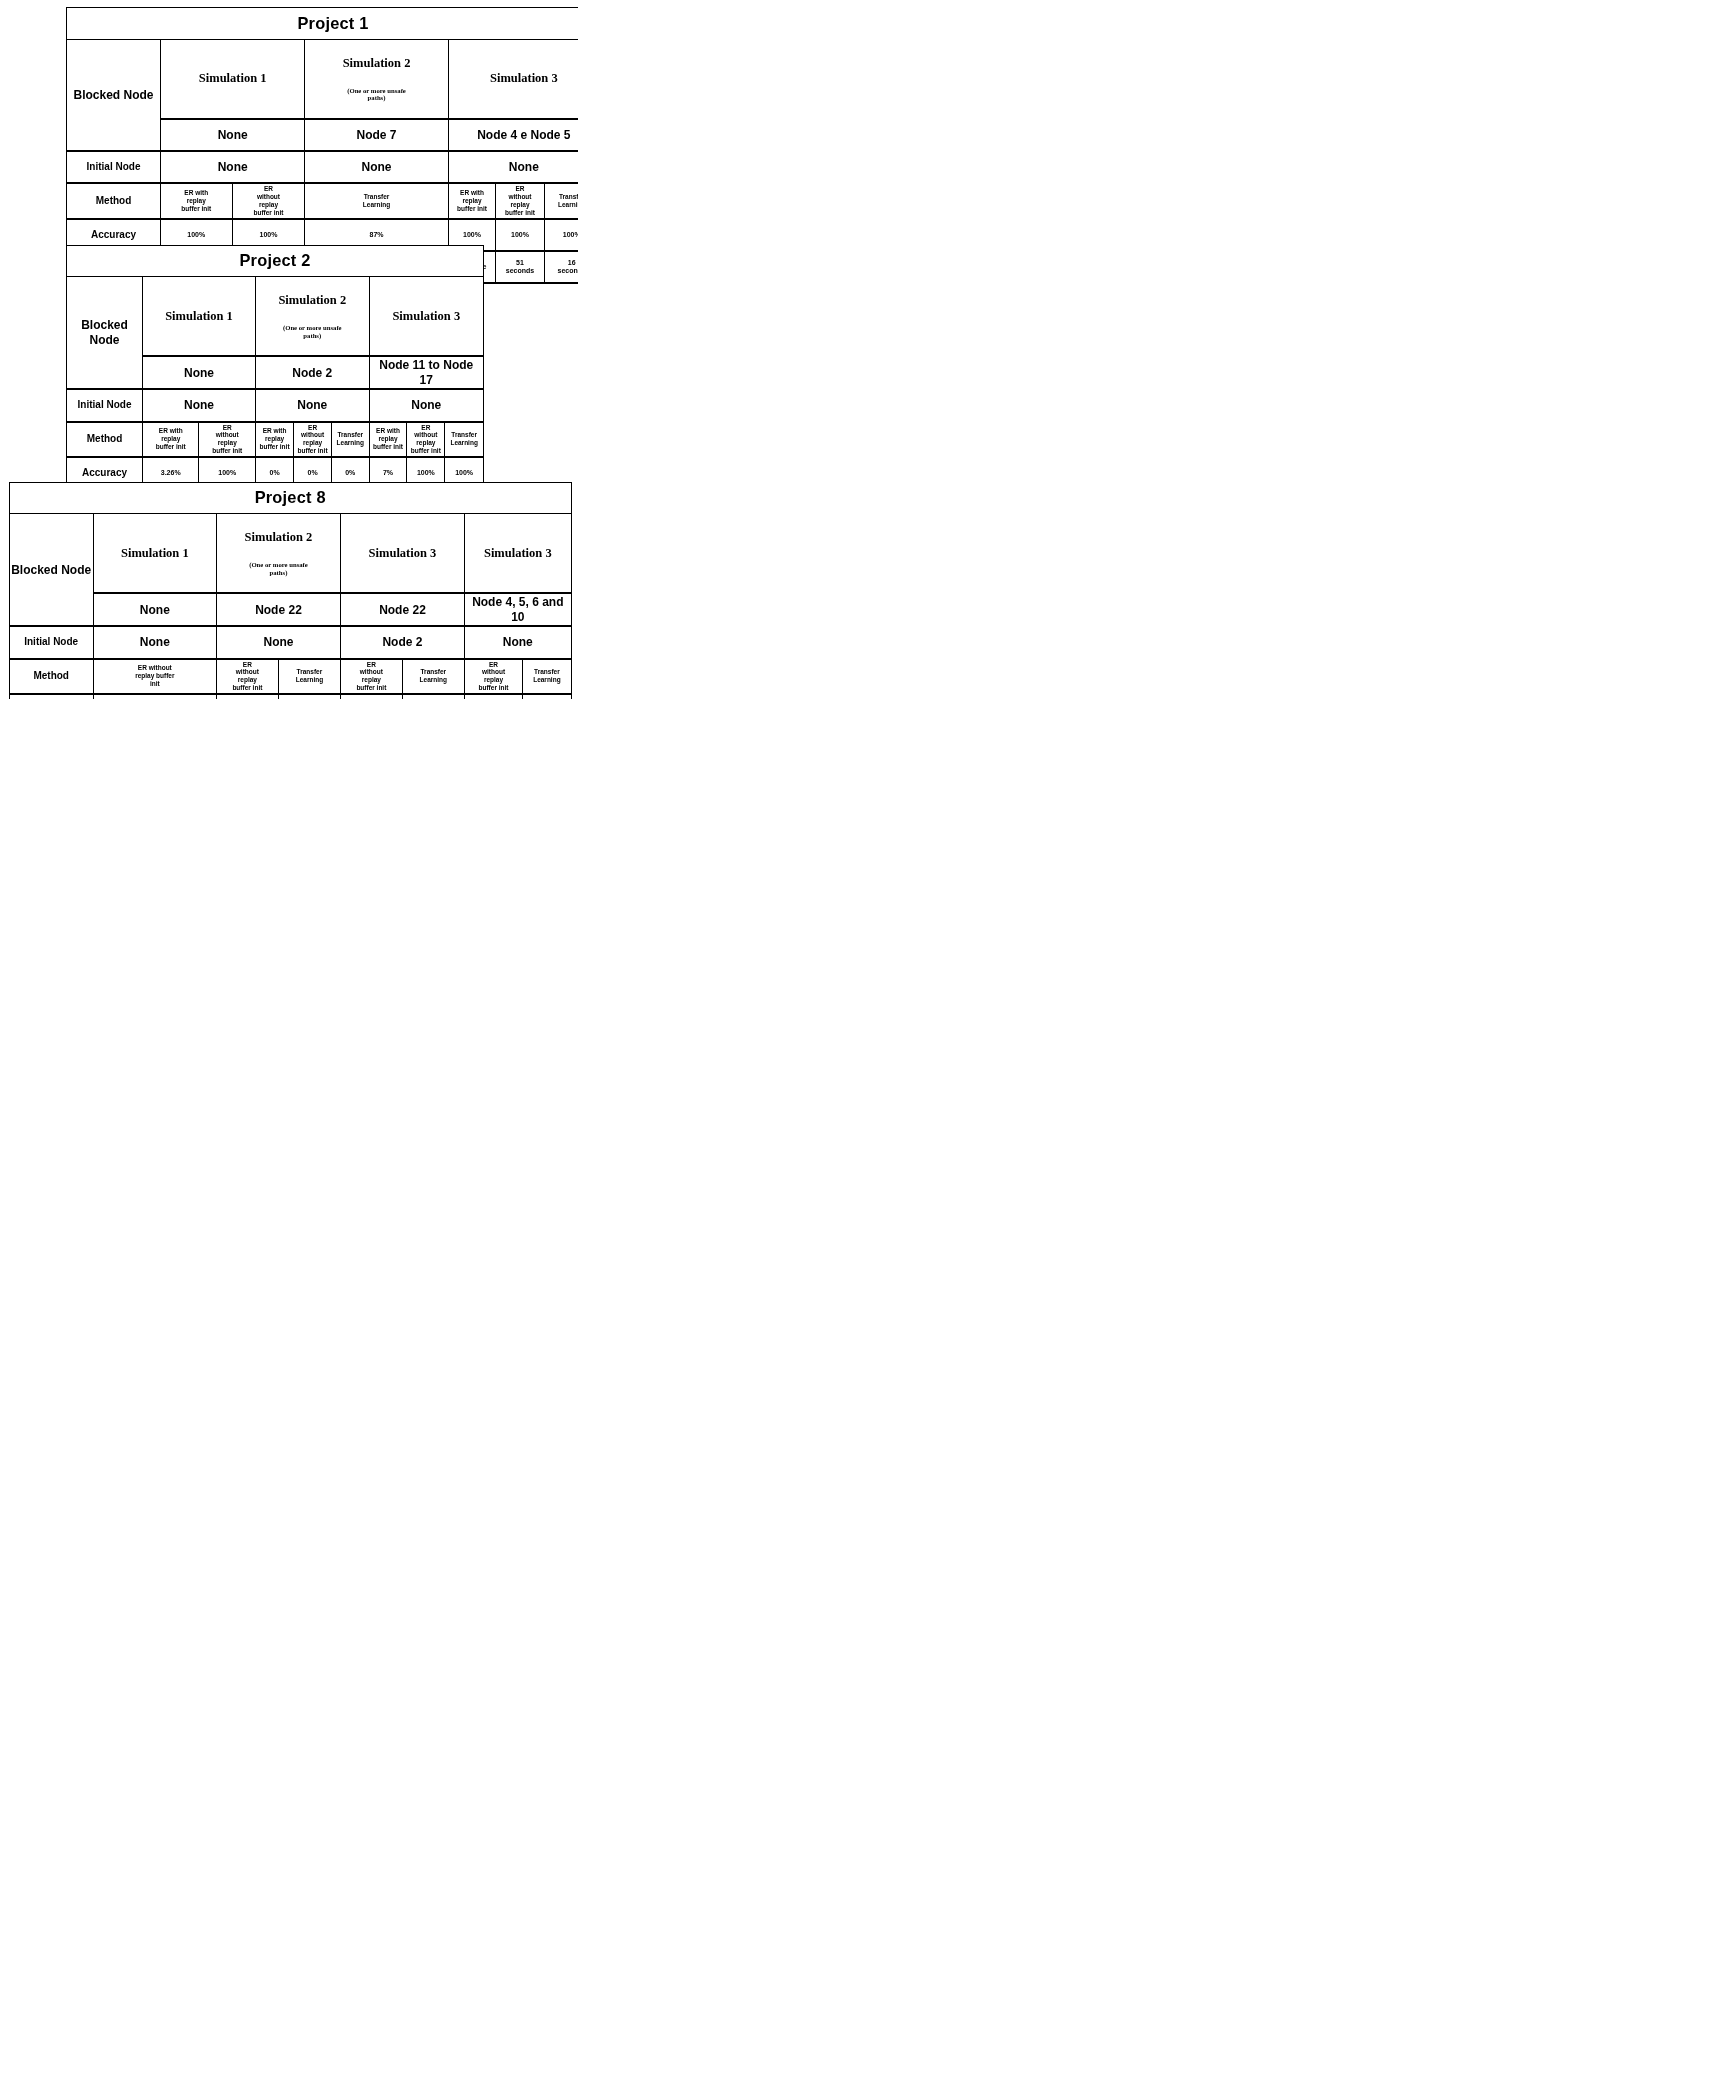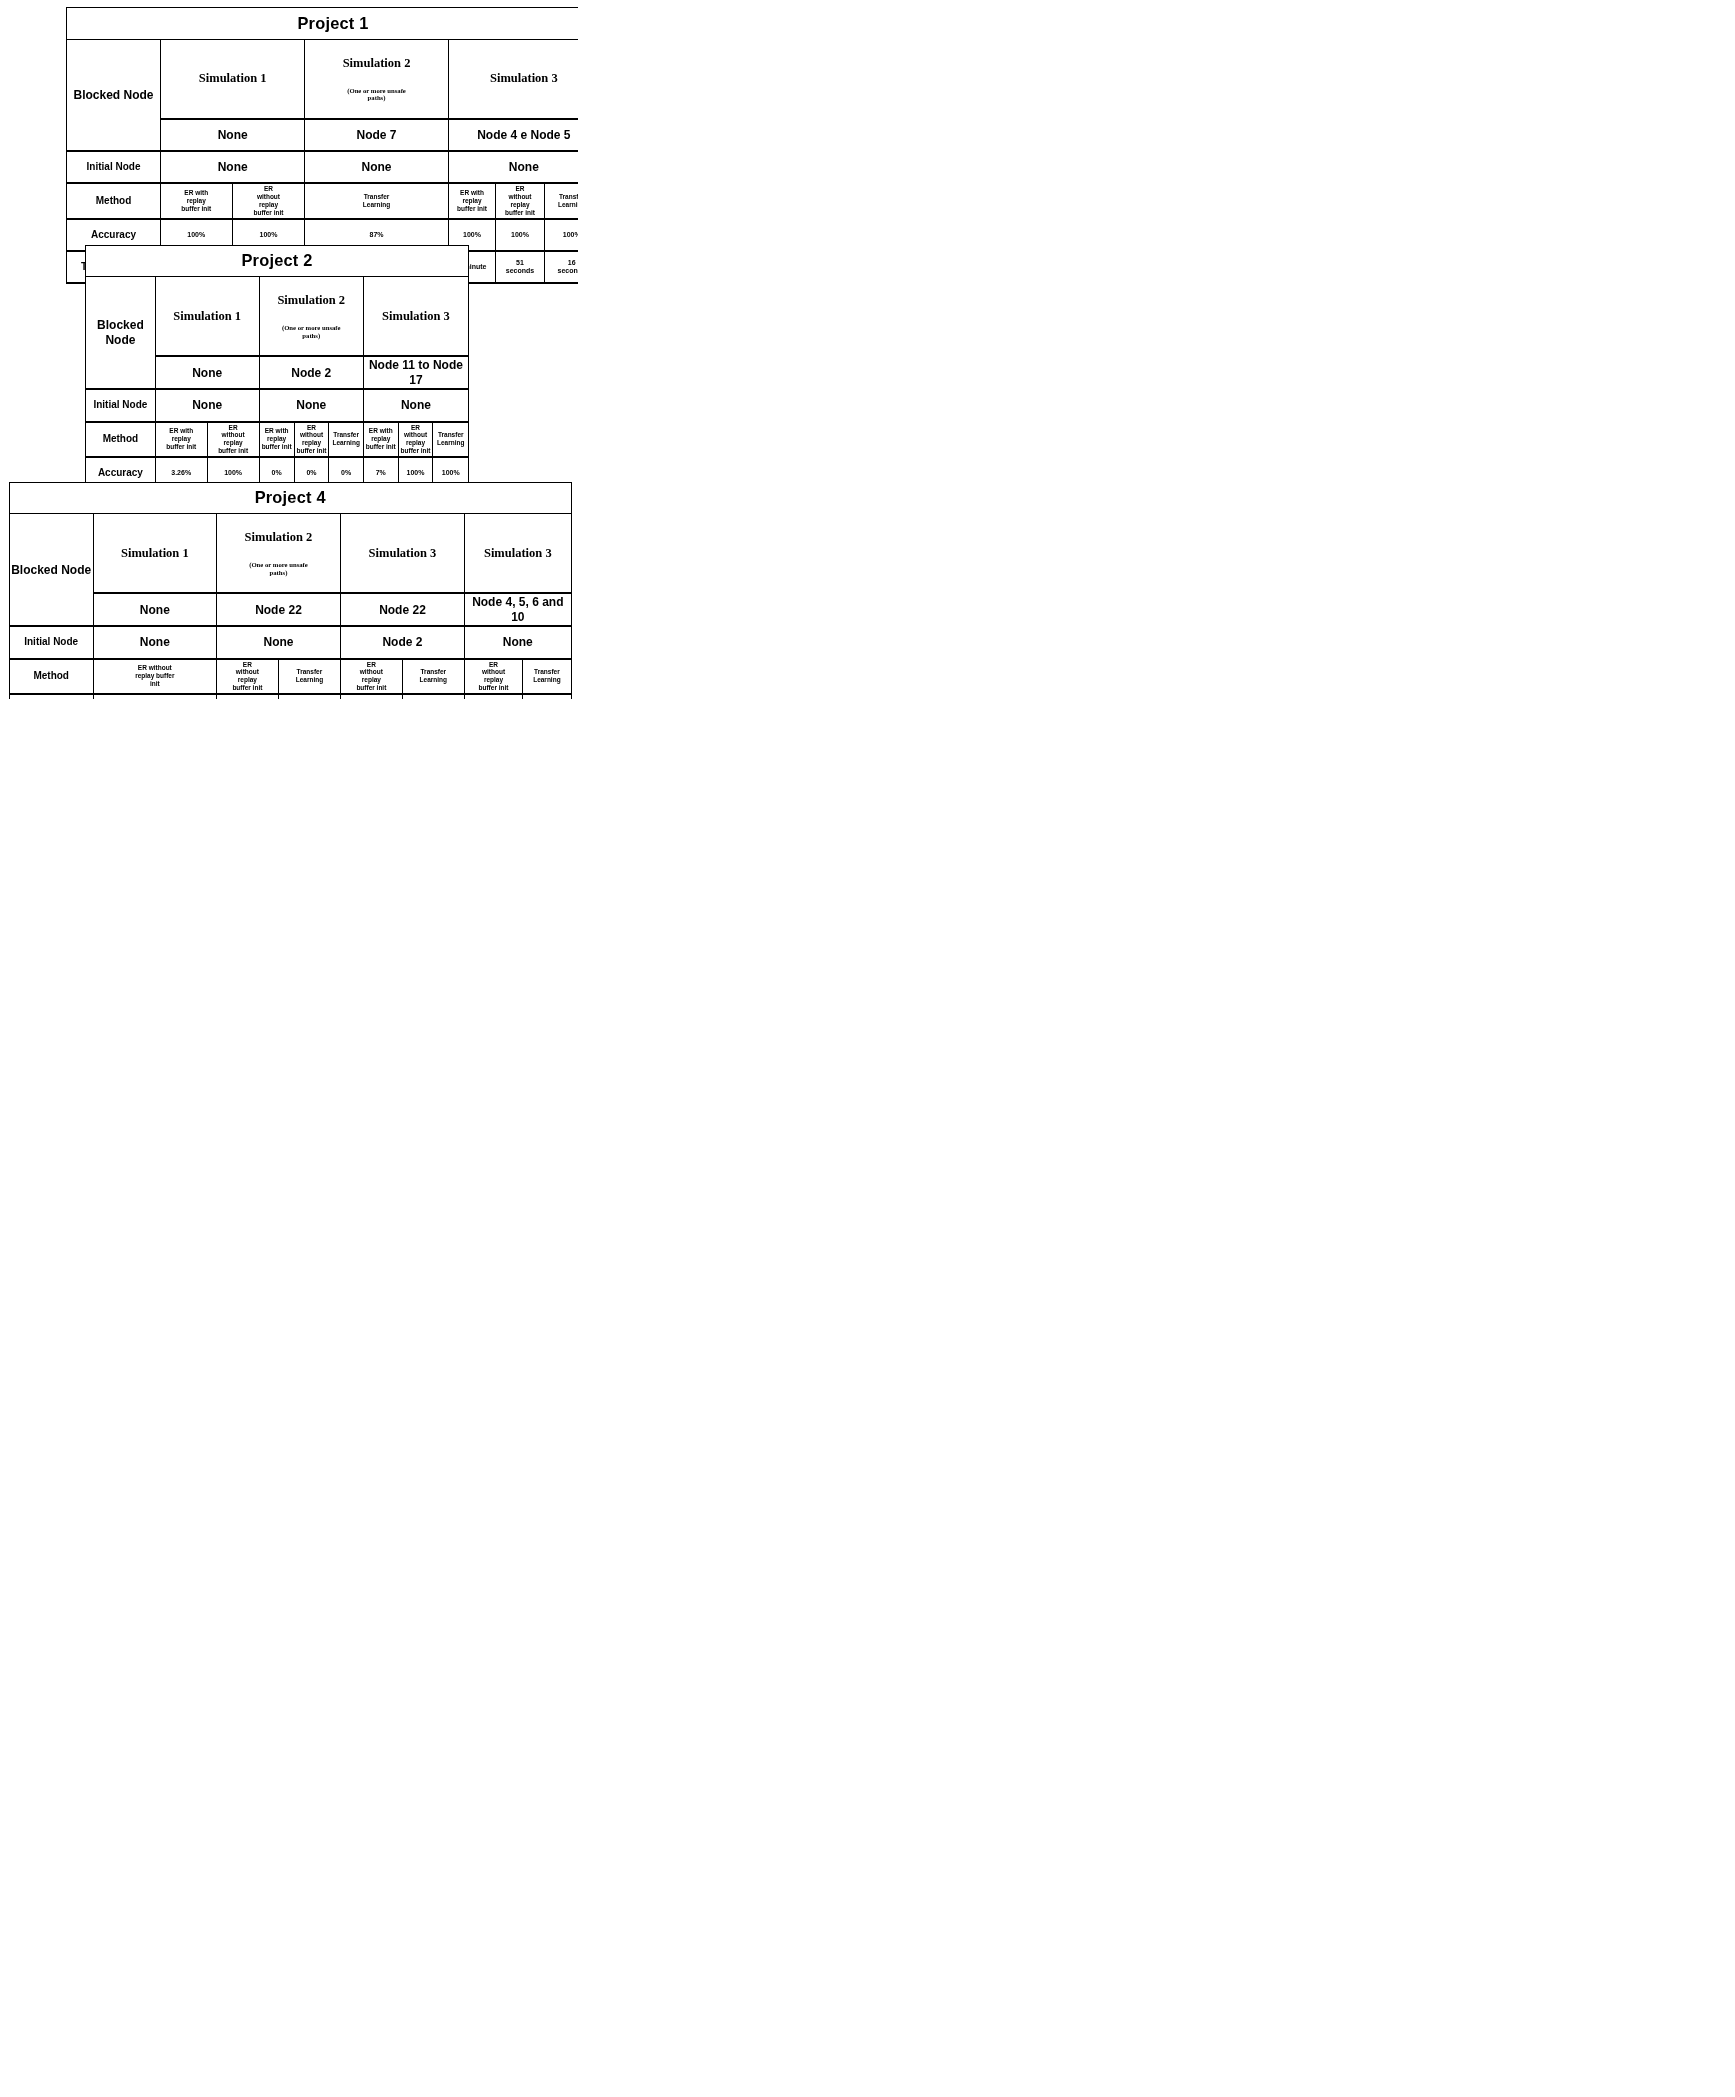--- a/index.html
+++ b/index.html
@@ -135,21 +135,21 @@
 seconds</td>
       <td class="num">1 minute</td>
       <td class="num">51
 seconds</td>
       <td class="num">16
 seconds</td>
     </tr>
   </tbody>
     </table>
 
-  <table class="proj" style="left:66px; top:245px; width:384px;margin-left:19px;">
+  <table class="proj" style="left:66px; top:245px; width:418px;">
     <colgroup>
       <col style="width:18.23%">
         <col style="width:13.53%">
         <col style="width:13.57%">
       <col style="width:9.15%">
         <col style="width:9.08%">
         <col style="width:9.01%">
       <col style="width:9.08%">
         <col style="width:9.08%">
         <col style="width:9.27%">
@@ -251,21 +251,21 @@
         <col style="width:21.93%">
       <col style="width:11.01%">
         <col style="width:11.07%">
       <col style="width:10.98%">
         <col style="width:11.07%">
       <col style="width:10.35%">
         <col style="width:8.64%">
     </colgroup>
     <tbody>
         <tr class="title-row">
-      <td colspan="8">Project 4</td>
+      <td colspan="8">Project 8</td>
     </tr>
     <tr>
       <td class="corner" rowspan="2">Blocked Node</td>
       <td class="sim-header">
         <div>Simulation 1</div>
       </td>
       <td class="sim-header" colspan="2">
         <div>Simulation 2</div>
         <div class="sub">(One or more unsafe
 paths)</div>

